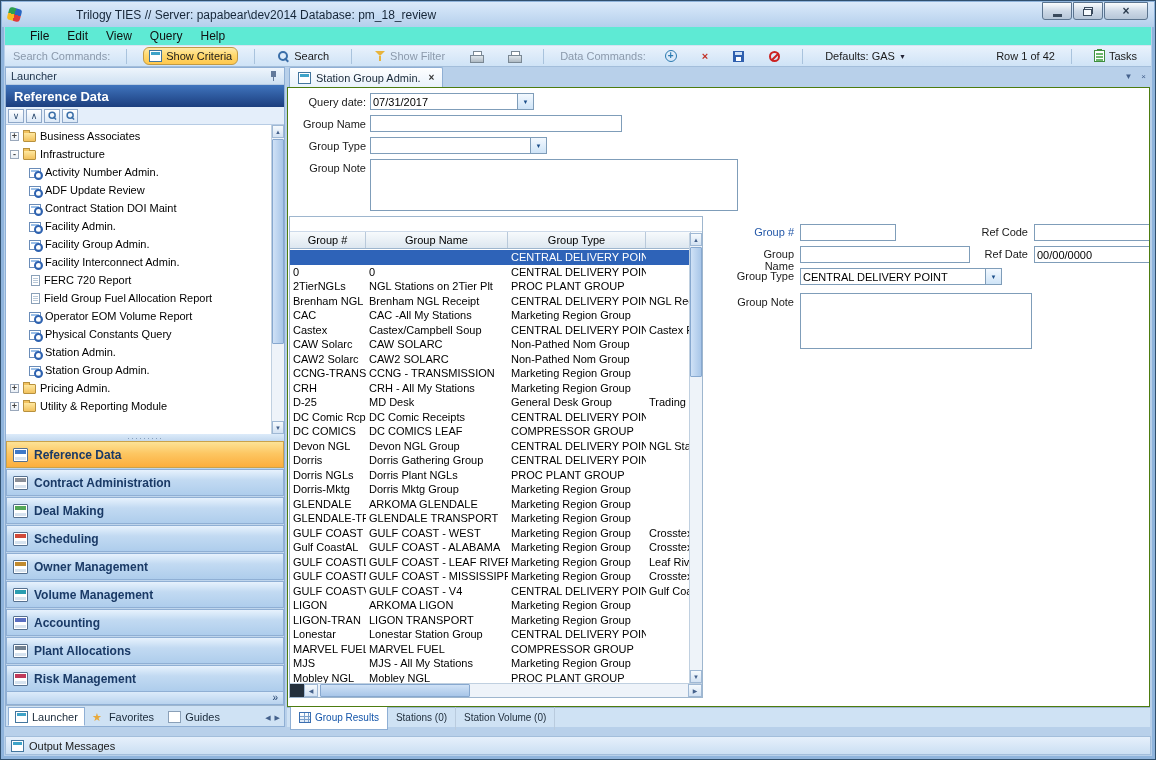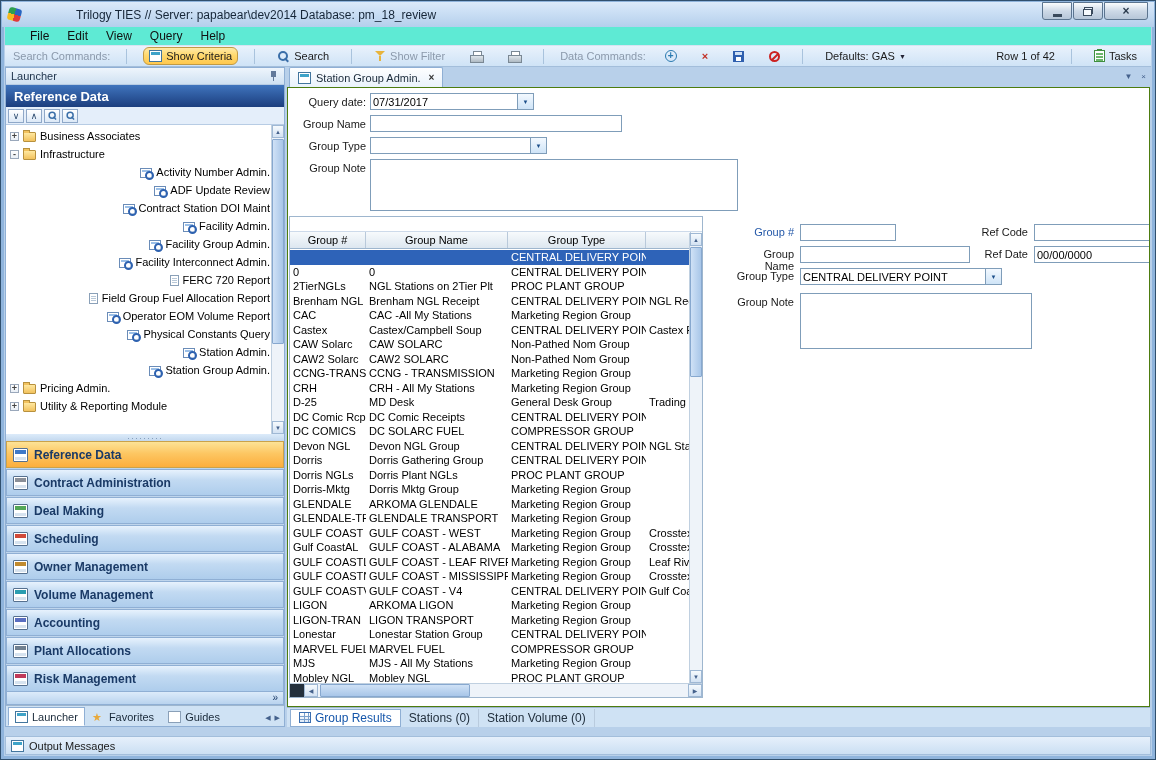--- a/index.html
+++ b/index.html
@@ -68,21 +68,21 @@
   .left-panel{position:absolute;left:4px;top:66px;width:280px;bottom:32px;background:#cfe2f4;display:flex;flex-direction:column;border:1px solid #8fafd4;}
   .panel-caption{height:17px;background:linear-gradient(#eef5fc,#cfe1f2);border-bottom:1px solid #b7cce4;display:flex;align-items:center;padding:0 5px;font-size:11px;color:#22364e;}
   .panel-caption .pin-icon{margin-left:auto;}
   .module-header{height:22px;background:linear-gradient(#3f74bd,#1c3e7e);color:#fff;font-weight:bold;font-size:13px;display:flex;align-items:center;padding-left:8px;flex:none;}
   .mini-toolbar{height:18px;background:#e4eefa;border-bottom:1px solid #b7cce4;display:flex;align-items:center;gap:2px;padding:0 2px;flex:none;}
   .mini-btn{width:16px;height:14px;border:1px solid #8fa8c8;background:linear-gradient(#fff,#dce9f7);font-size:9px;line-height:12px;text-align:center;color:#2c4a6e;display:flex;align-items:center;justify-content:center;}
   .mini-btn .ic-mag{transform:scale(.75);}
   .tree-wrap{flex:1;position:relative;background:#fff;overflow:hidden;}
   .tree{position:absolute;inset:2px 14px 0 0;overflow:hidden;}
   .tree-item{height:18px;display:flex;align-items:center;font-size:11px;white-space:nowrap;padding-left:4px;color:#000;}
-  .tree-item.lvl-1{padding-left:10px;justify-content:flex-end;}
+  .tree-item.lvl-1{padding-left:10px;}
   .expander{width:9px;height:9px;border:1px solid #9aa8bb;background:linear-gradient(#fff,#e9eff6);font:bold 9px/7px "Liberation Sans",sans-serif;text-align:center;color:#444;margin-right:4px;flex:none;}
   .expander:empty{visibility:hidden;}
   .tree-icon{width:14px;height:12px;margin-right:4px;flex:none;position:relative;}
   .tree-icon.ic-folder,.tree-icon.ic-folder-open{background:linear-gradient(#ffe8a0,#f2c25e);border:1px solid #b8913e;border-radius:1px;height:10px;width:13px;margin-top:2px;}
   .tree-icon.ic-folder::before,.tree-icon.ic-folder-open::before{content:"";position:absolute;top:-3px;left:-1px;width:5px;height:2px;background:#f2c25e;border:1px solid #b8913e;border-bottom:none;}
   .tree-icon.ic-screen{background:#fff;border:1px solid #6a8cb8;width:12px;height:10px;margin-top:1px;}
   .tree-icon.ic-screen::before{content:"";position:absolute;top:1px;left:1px;right:1px;height:2px;background:#9cc0e8;}
   .tree-icon.ic-screen::after{content:"";position:absolute;right:-3px;bottom:-3px;width:5px;height:5px;border:2px solid #2e62b0;border-radius:50%;background:rgba(255,255,255,.6);}
   .tree-icon.ic-report{background:#fff;border:1px solid #8aa0b8;width:9px;height:11px;margin-left:2px;}
   .tree-icon.ic-report::before{content:"";position:absolute;top:2px;left:1px;width:5px;height:1px;background:#b8c8d8;box-shadow:0 2px 0 #b8c8d8,0 4px 0 #b8c8d8;}
@@ -145,21 +145,21 @@
 
   
   .detail{position:absolute;left:426px;right:4px;top:134px;height:160px;}
   .d-label{position:absolute;font-size:11px;color:#1a1a1a;width:60px;text-align:right;}
   .d-label.link{color:#2458a8;}
   .d-label.col2{left:258px;width:56px;}
 
   
   .main-tabs-strip{height:20px;background:#cfe2f4;border-top:1px solid #9eb6ce;display:flex;align-items:center;padding-left:3px;flex:none;}
   .main-tabs{display:flex;align-items:center;height:20px;}
-  .m-tab{display:flex;align-items:center;gap:4px;padding:0 8px;height:18px;font-size:12px;color:#22303e;border-right:1px solid #b9cbde;}
+  .m-tab{display:flex;align-items:center;gap:4px;padding:0 8px;height:24px;font-size:10px;color:#22303e;border-right:1px solid #b9cbde;}
   .m-tab.active{background:#fff;border:1px solid #8fafd4;color:#1556aa;}
   .m-tab:not(.active) .m-tab-ico{display:none;}
   .m-tab-ico{flex:none;}
 
   
   .statusbar{position:absolute;left:4px;right:4px;bottom:4px;height:19px;background:linear-gradient(#e6f0fb,#cbdff3);border:1px solid #a3bedb;display:flex;align-items:center;gap:5px;padding-left:5px;font-size:11px;color:#1a1a1a;}
 </style>
 </head>
 <body>
 
@@ -558,21 +558,21 @@
 
             <div class="grid-row">
               <span class="gc">DC Comic Rcp</span>
               <span class="gc">DC Comic Receipts</span>
               <span class="gc">CENTRAL DELIVERY POINT</span>
               <span class="gc"></span>
             </div>
 
             <div class="grid-row">
               <span class="gc">DC COMICS</span>
-              <span class="gc">DC SOLARC FUEL</span>
+              <span class="gc">DC COMICS LEAF</span>
               <span class="gc">COMPRESSOR GROUP</span>
               <span class="gc"></span>
             </div>
 
             <div class="grid-row">
               <span class="gc">Devon NGL</span>
               <span class="gc">Devon NGL Group</span>
               <span class="gc">CENTRAL DELIVERY POINT</span>
               <span class="gc">NGL Statio</span>
             </div>

